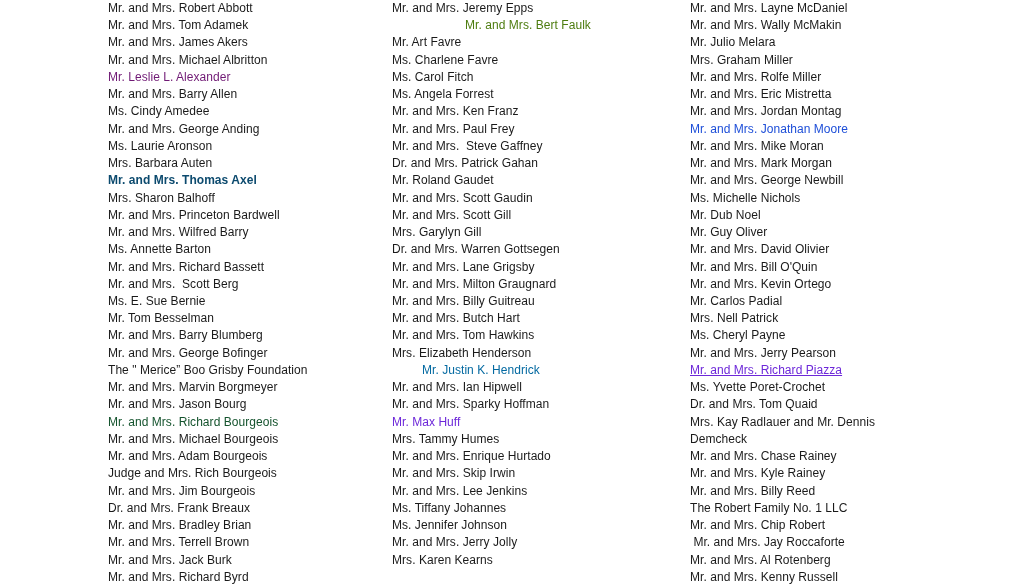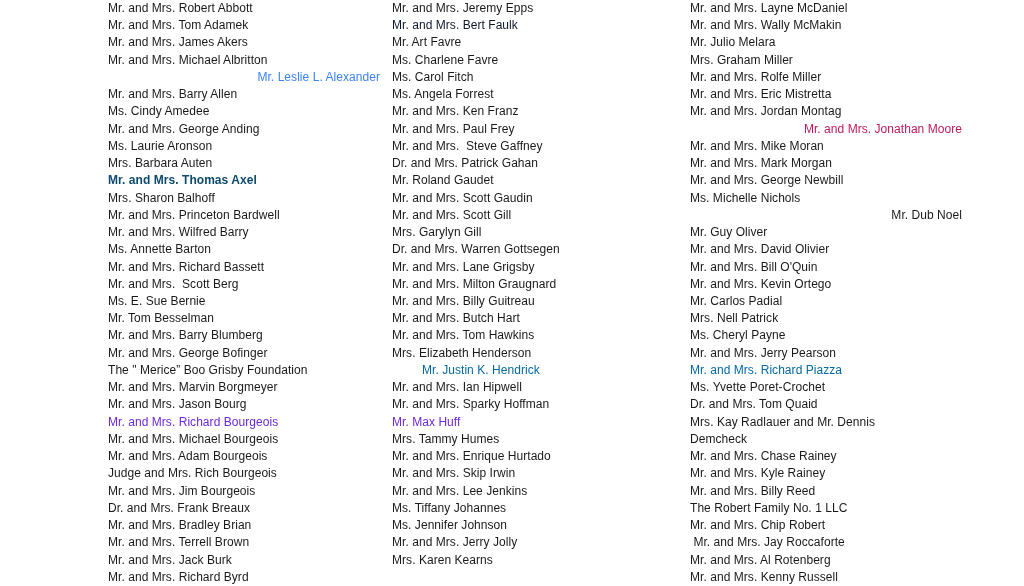--- a/index.html
+++ b/index.html
@@ -37,54 +37,54 @@
 </style>
 </head>
 <body style="background: rgb(255, 255, 255);">
 
 <div class="page">
   <div class="col col-1">
       <div class="entry" style="color: rgb(26, 26, 26);">Mr. and Mrs. Robert Abbott</div>
       <div class="entry" style="color: rgb(26, 26, 26);">Mr. and Mrs. Tom Adamek</div>
       <div class="entry" style="color: rgb(26, 26, 26);">Mr. and Mrs. James Akers</div>
       <div class="entry" style="color: rgb(26, 26, 26);">Mr. and Mrs. Michael Albritton</div>
-      <div class="entry" style="color: #3b82f6; text-align: right;">Mr. Leslie L. Alexander</div>
+      <div class="entry" style="color: #701a75;">Mr. Leslie L. Alexander</div>
       <div class="entry" style="color: rgb(26, 26, 26);">Mr. and Mrs. Barry Allen</div>
       <div class="entry" style="color: rgb(26, 26, 26);">Ms. Cindy Amedee</div>
       <div class="entry" style="color: rgb(26, 26, 26);">Mr. and Mrs. George Anding</div>
       <div class="entry" style="color: rgb(26, 26, 26);">Ms. Laurie Aronson</div>
       <div class="entry" style="color: rgb(26, 26, 26);">Mrs. Barbara Auten</div>
       <div class="entry" style="color: #0c4a6e; font-weight: bold;">Mr. and Mrs. Thomas Axel</div>
       <div class="entry" style="color: rgb(26, 26, 26);">Mrs. Sharon Balhoff</div>
       <div class="entry" style="color: rgb(26, 26, 26);">Mr. and Mrs. Princeton Bardwell</div>
       <div class="entry" style="color: rgb(26, 26, 26);">Mr. and Mrs. Wilfred Barry</div>
       <div class="entry" style="color: rgb(26, 26, 26);">Ms. Annette Barton</div>
       <div class="entry" style="color: rgb(26, 26, 26);">Mr. and Mrs. Richard Bassett</div>
       <div class="entry" style="color: rgb(26, 26, 26);">Mr. and Mrs.  Scott Berg</div>
       <div class="entry" style="color: rgb(26, 26, 26);">Ms. E. Sue Bernie</div>
       <div class="entry" style="color: rgb(26, 26, 26);">Mr. Tom Besselman</div>
       <div class="entry" style="color: rgb(26, 26, 26);">Mr. and Mrs. Barry Blumberg</div>
       <div class="entry" style="color: rgb(26, 26, 26);">Mr. and Mrs. George Bofinger</div>
       <div class="entry" style="color: rgb(26, 26, 26);">The " Merice” Boo Grisby Foundation</div>
       <div class="entry" style="color: rgb(26, 26, 26);">Mr. and Mrs. Marvin Borgmeyer</div>
       <div class="entry" style="color: rgb(26, 26, 26);">Mr. and Mrs. Jason Bourg</div>
-      <div class="entry" style="color: #6d28d9;">Mr. and Mrs. Richard Bourgeois</div>
+      <div class="entry" style="color: #14532d;">Mr. and Mrs. Richard Bourgeois</div>
       <div class="entry" style="color: rgb(26, 26, 26);">Mr. and Mrs. Michael Bourgeois</div>
       <div class="entry" style="color: rgb(26, 26, 26);">Mr. and Mrs. Adam Bourgeois</div>
       <div class="entry" style="color: rgb(26, 26, 26);">Judge and Mrs. Rich Bourgeois</div>
       <div class="entry" style="color: rgb(26, 26, 26);">Mr. and Mrs. Jim Bourgeois</div>
       <div class="entry" style="color: rgb(26, 26, 26);">Dr. and Mrs. Frank Breaux</div>
       <div class="entry" style="color: rgb(26, 26, 26);">Mr. and Mrs. Bradley Brian</div>
       <div class="entry" style="color: rgb(26, 26, 26);">Mr. and Mrs. Terrell Brown</div>
       <div class="entry" style="color: rgb(26, 26, 26);">Mr. and Mrs. Jack Burk</div>
       <div class="entry" style="color: rgb(26, 26, 26);">Mr. and Mrs. Richard Byrd</div>
     </div>
   <div class="col col-2">
       <div class="entry" style="color: rgb(26, 26, 26);">Mr. and Mrs. Jeremy Epps</div>
-      <div class="entry" style="color: #0f172a;">Mr. and Mrs. Bert Faulk</div>
+      <div class="entry" style="color: #4d7c0f; text-align: center;">Mr. and Mrs. Bert Faulk</div>
       <div class="entry" style="color: rgb(26, 26, 26);">Mr. Art Favre</div>
       <div class="entry" style="color: rgb(26, 26, 26);">Ms. Charlene Favre</div>
       <div class="entry" style="color: rgb(26, 26, 26);">Ms. Carol Fitch</div>
       <div class="entry" style="color: rgb(26, 26, 26);">Ms. Angela Forrest</div>
       <div class="entry" style="color: rgb(26, 26, 26);">Mr. and Mrs. Ken Franz</div>
       <div class="entry" style="color: rgb(26, 26, 26);">Mr. and Mrs. Paul Frey</div>
       <div class="entry" style="color: rgb(26, 26, 26);">Mr. and Mrs.  Steve Gaffney</div>
       <div class="entry" style="color: rgb(26, 26, 26);">Dr. and Mrs. Patrick Gahan</div>
       <div class="entry" style="color: rgb(26, 26, 26);">Mr. Roland Gaudet</div>
       <div class="entry" style="color: rgb(26, 26, 26);">Mr. and Mrs. Scott Gaudin</div>
@@ -111,35 +111,35 @@
       <div class="entry" style="color: rgb(26, 26, 26);">Mrs. Karen Kearns</div>
     </div>
   <div class="col col-3">
       <div class="entry" style="color: rgb(26, 26, 26);">Mr. and Mrs. Layne McDaniel</div>
       <div class="entry" style="color: rgb(26, 26, 26);">Mr. and Mrs. Wally McMakin</div>
       <div class="entry" style="color: rgb(26, 26, 26);">Mr. Julio Melara</div>
       <div class="entry" style="color: rgb(26, 26, 26);">Mrs. Graham Miller</div>
       <div class="entry" style="color: rgb(26, 26, 26);">Mr. and Mrs. Rolfe Miller</div>
       <div class="entry" style="color: rgb(26, 26, 26);">Mr. and Mrs. Eric Mistretta</div>
       <div class="entry" style="color: rgb(26, 26, 26);">Mr. and Mrs. Jordan Montag</div>
-      <div class="entry" style="color: #be185d; text-align: right;">Mr. and Mrs. Jonathan Moore</div>
+      <div class="entry" style="color: #1d4ed8;">Mr. and Mrs. Jonathan Moore</div>
       <div class="entry" style="color: rgb(26, 26, 26);">Mr. and Mrs. Mike Moran</div>
       <div class="entry" style="color: rgb(26, 26, 26);">Mr. and Mrs. Mark Morgan</div>
       <div class="entry" style="color: rgb(26, 26, 26);">Mr. and Mrs. George Newbill</div>
       <div class="entry" style="color: rgb(26, 26, 26);">Ms. Michelle Nichols</div>
-      <div class="entry" style="color: rgb(26, 26, 26); text-align: right;">Mr. Dub Noel</div>
+      <div class="entry" style="color: rgb(26, 26, 26);">Mr. Dub Noel</div>
       <div class="entry" style="color: rgb(26, 26, 26);">Mr. Guy Oliver</div>
       <div class="entry" style="color: rgb(26, 26, 26);">Mr. and Mrs. David Olivier</div>
       <div class="entry" style="color: rgb(26, 26, 26);">Mr. and Mrs. Bill O'Quin</div>
       <div class="entry" style="color: rgb(26, 26, 26);">Mr. and Mrs. Kevin Ortego</div>
       <div class="entry" style="color: rgb(26, 26, 26);">Mr. Carlos Padial</div>
       <div class="entry" style="color: rgb(26, 26, 26);">Mrs. Nell Patrick</div>
       <div class="entry" style="color: rgb(26, 26, 26);">Ms. Cheryl Payne</div>
       <div class="entry" style="color: rgb(26, 26, 26);">Mr. and Mrs. Jerry Pearson</div>
-      <div class="entry" style="color: #0369a1;">Mr. and Mrs. Richard Piazza</div>
+      <div class="entry" style="color: #6d28d9; text-decoration: underline;">Mr. and Mrs. Richard Piazza</div>
       <div class="entry" style="color: rgb(26, 26, 26);">Ms. Yvette Poret-Crochet</div>
       <div class="entry" style="color: rgb(26, 26, 26);">Dr. and Mrs. Tom Quaid</div>
       <div class="entry" style="color: rgb(26, 26, 26);">Mrs. Kay Radlauer and Mr. Dennis
 Demcheck</div>
       <div class="entry" style="color: rgb(26, 26, 26);">Mr. and Mrs. Chase Rainey</div>
       <div class="entry" style="color: rgb(26, 26, 26);">Mr. and Mrs. Kyle Rainey</div>
       <div class="entry" style="color: rgb(26, 26, 26);">Mr. and Mrs. Billy Reed</div>
       <div class="entry" style="color: rgb(26, 26, 26);">The Robert Family No. 1 LLC</div>
       <div class="entry" style="color: rgb(26, 26, 26);">Mr. and Mrs. Chip Robert</div>
       <div class="entry" style="color: rgb(26, 26, 26);"> Mr. and Mrs. Jay Roccaforte</div>

